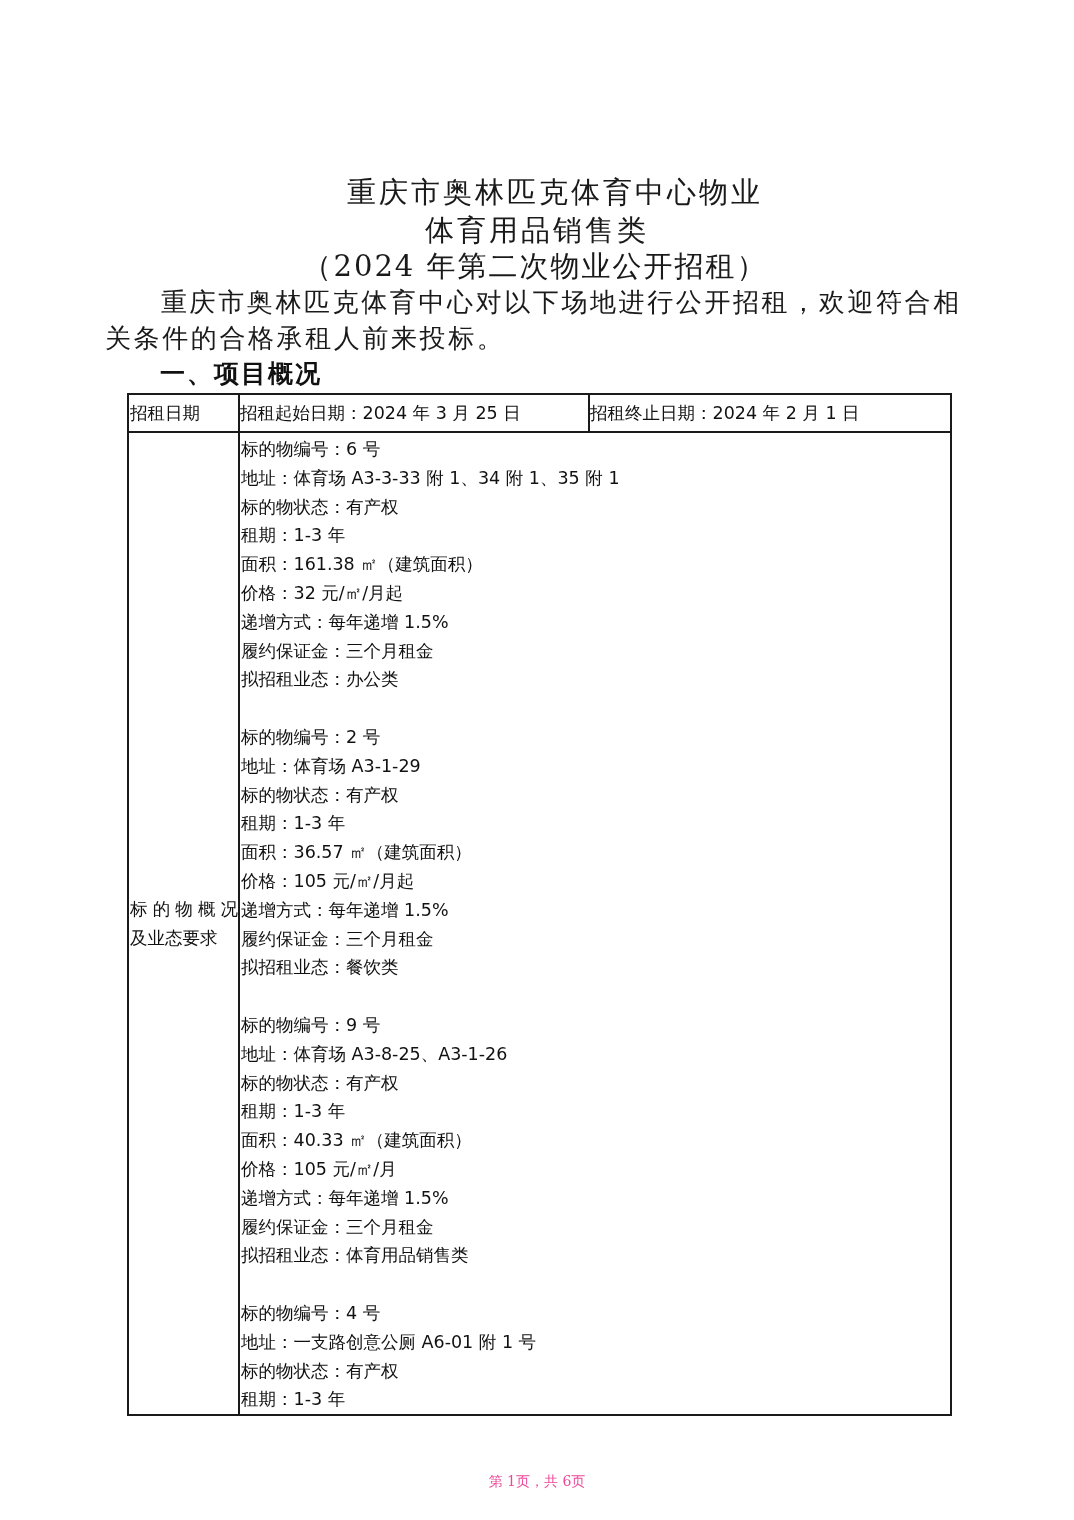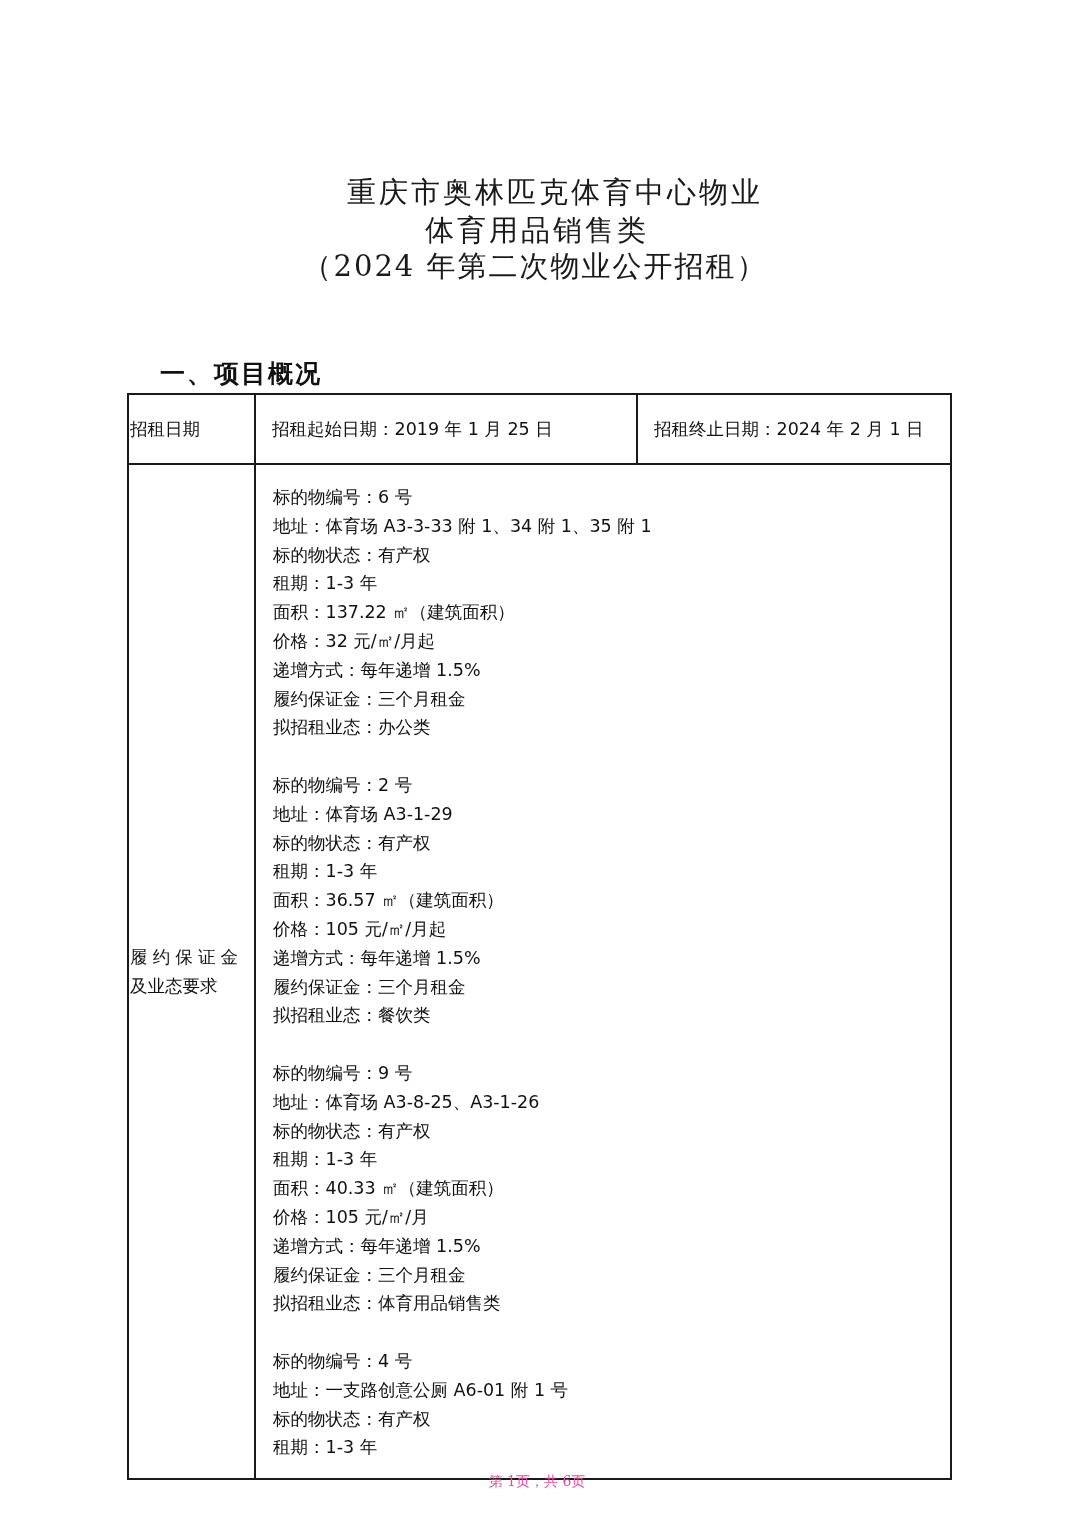--- a/index.html
+++ b/index.html
@@ -64,21 +64,21 @@
       left: 127px;
       top: 393px;
       width: 825px;
       border-collapse: collapse;
       font-family: "DejaVu Sans", "Liberation Sans", sans-serif;
       font-size: 17.5px;
       color: #111;
     }
     table.overview td {
       border: 2px solid #1a1a1a;
-      padding: 16px;
+      padding: 0;
       vertical-align: middle;
     }
     td.c1 { width: 108px; padding-left: 1px !important; }
     td.c2 { width: 348px; }
     td.c3 { }
     tr.hdr td { height: 36px; }
     tr.body td.c1 { line-height: 29px; letter-spacing: 0px; }
     .label-justify {
       display: block;
       text-align: justify;
@@ -110,50 +110,51 @@
   </style>
 </head>
 <body>
 
 <div class="page">
 
   <div class="title l1">重庆市奥林匹克体育中心物业</div>
   <div class="title l2">体育用品销售类</div>
   <div class="title l3">（2024 年第二次物业公开招租）</div>
 
+  <div class="intro">重庆市奥林匹克体育中心对以下场地进行公开招租，欢迎符合相关条件的合格承租人前来投标。</div>
 
   <div class="section-heading">一、项目概况</div>
 
   <table class="overview">
     <tbody>
         <tr class="hdr">
       <td class="c1">
         <span>招租日期</span>
       </td>
       <td class="c2">
-        <span>招租起始日期：2019 年 1 月 25 日</span>
+        <span>招租起始日期：2024 年 3 月 25 日</span>
       </td>
       <td class="c3">
         <span>招租终止日期：2024 年 2 月 1  日</span>
       </td>
     </tr>
     <tr class="body">
       <td class="c1">
-        <span class="label-justify">履约保证金</span>
+        <span class="label-justify">标的物概况</span>
         <span style="display:block;">及业态要求</span>
       </td>
       <td colspan="2">
         <div class="items">
 
           <div>
             <div class="line">标的物编号：6 号</div>
             <div class="line">地址：体育场 A3-3-33 附 1、34 附 1、35 附 1</div>
             <div class="line">标的物状态：有产权</div>
             <div class="line">租期：1-3 年</div>
-            <div class="line">面积：137.22 ㎡（建筑面积）</div>
+            <div class="line">面积：161.38 ㎡（建筑面积）</div>
             <div class="line">价格：32 元/㎡/月起</div>
             <div class="line">递增方式：每年递增 1.5%</div>
             <div class="line">履约保证金：三个月租金</div>
             <div class="line">拟招租业态：办公类</div>
           </div>
           <div class="gap"></div>
 
           <div>
             <div class="line">标的物编号：2 号</div>
             <div class="line">地址：体育场 A3-1-29</div>

